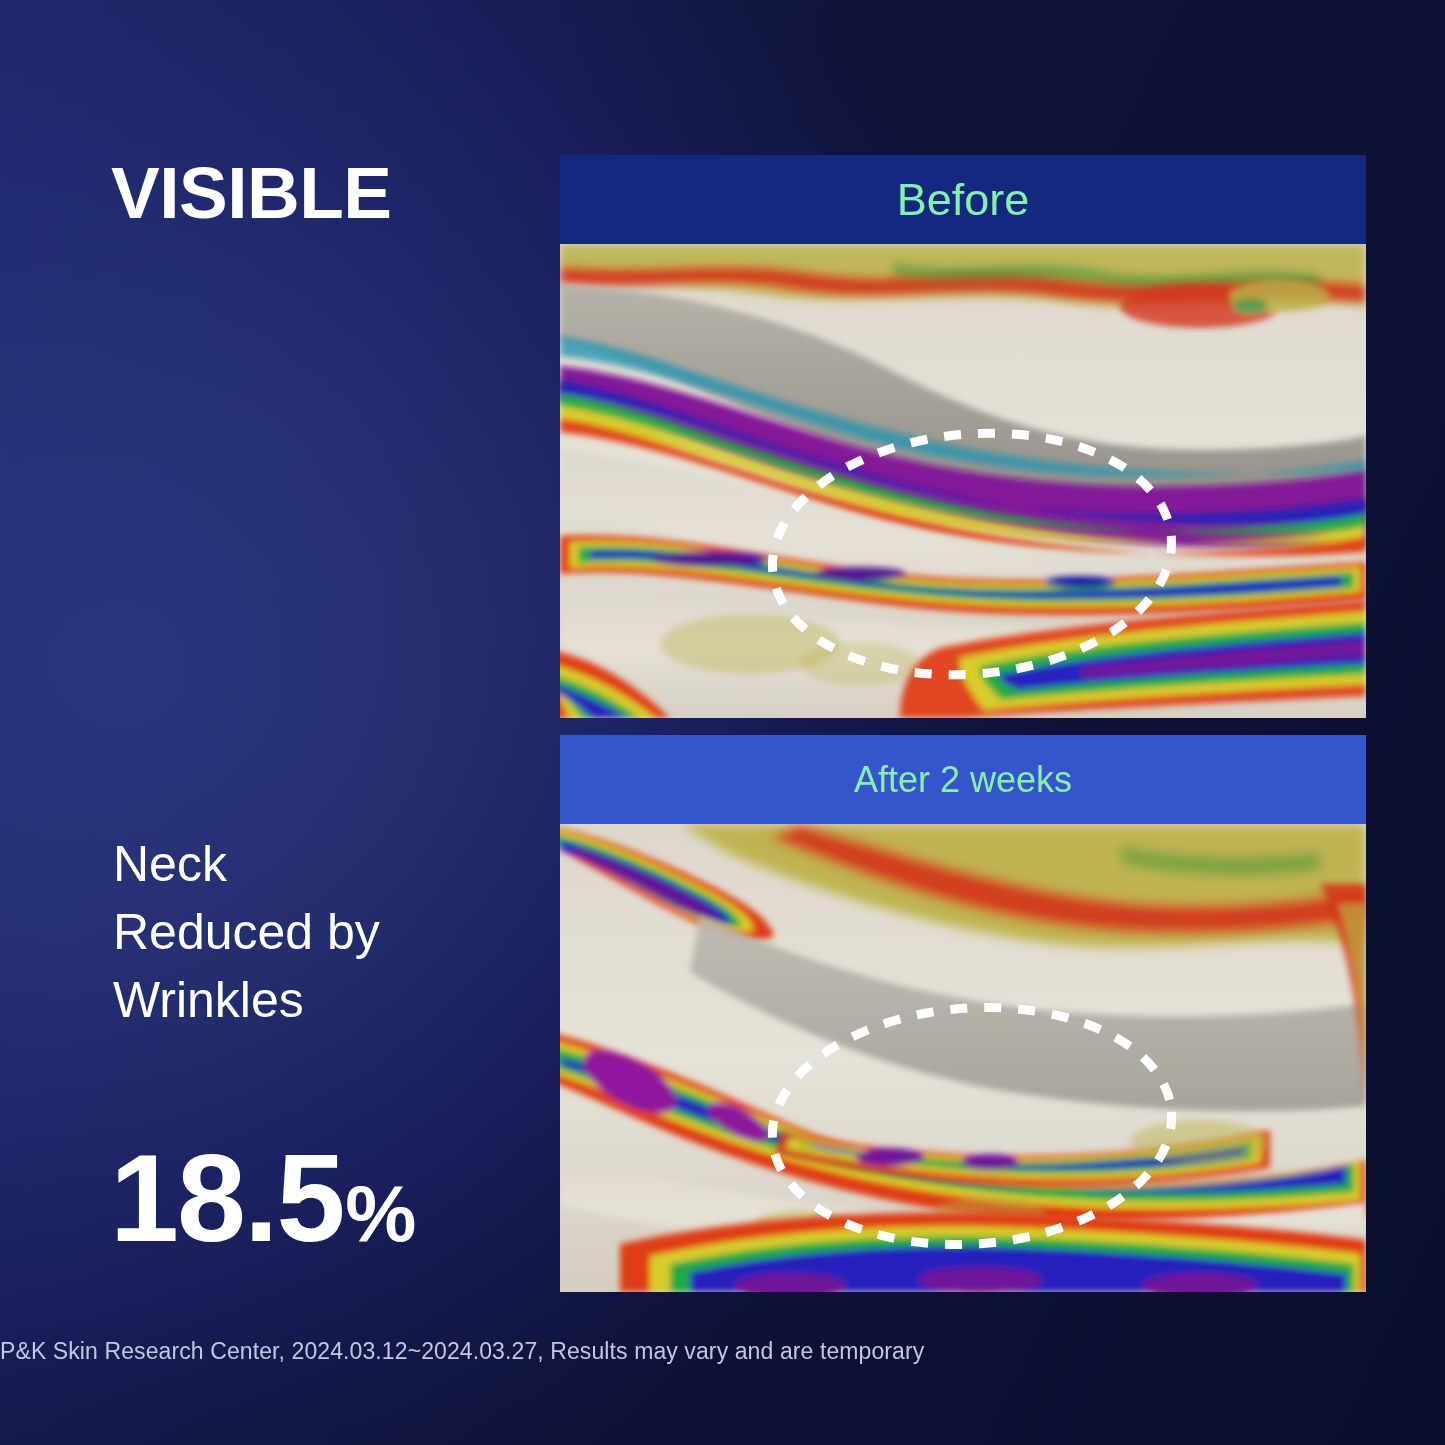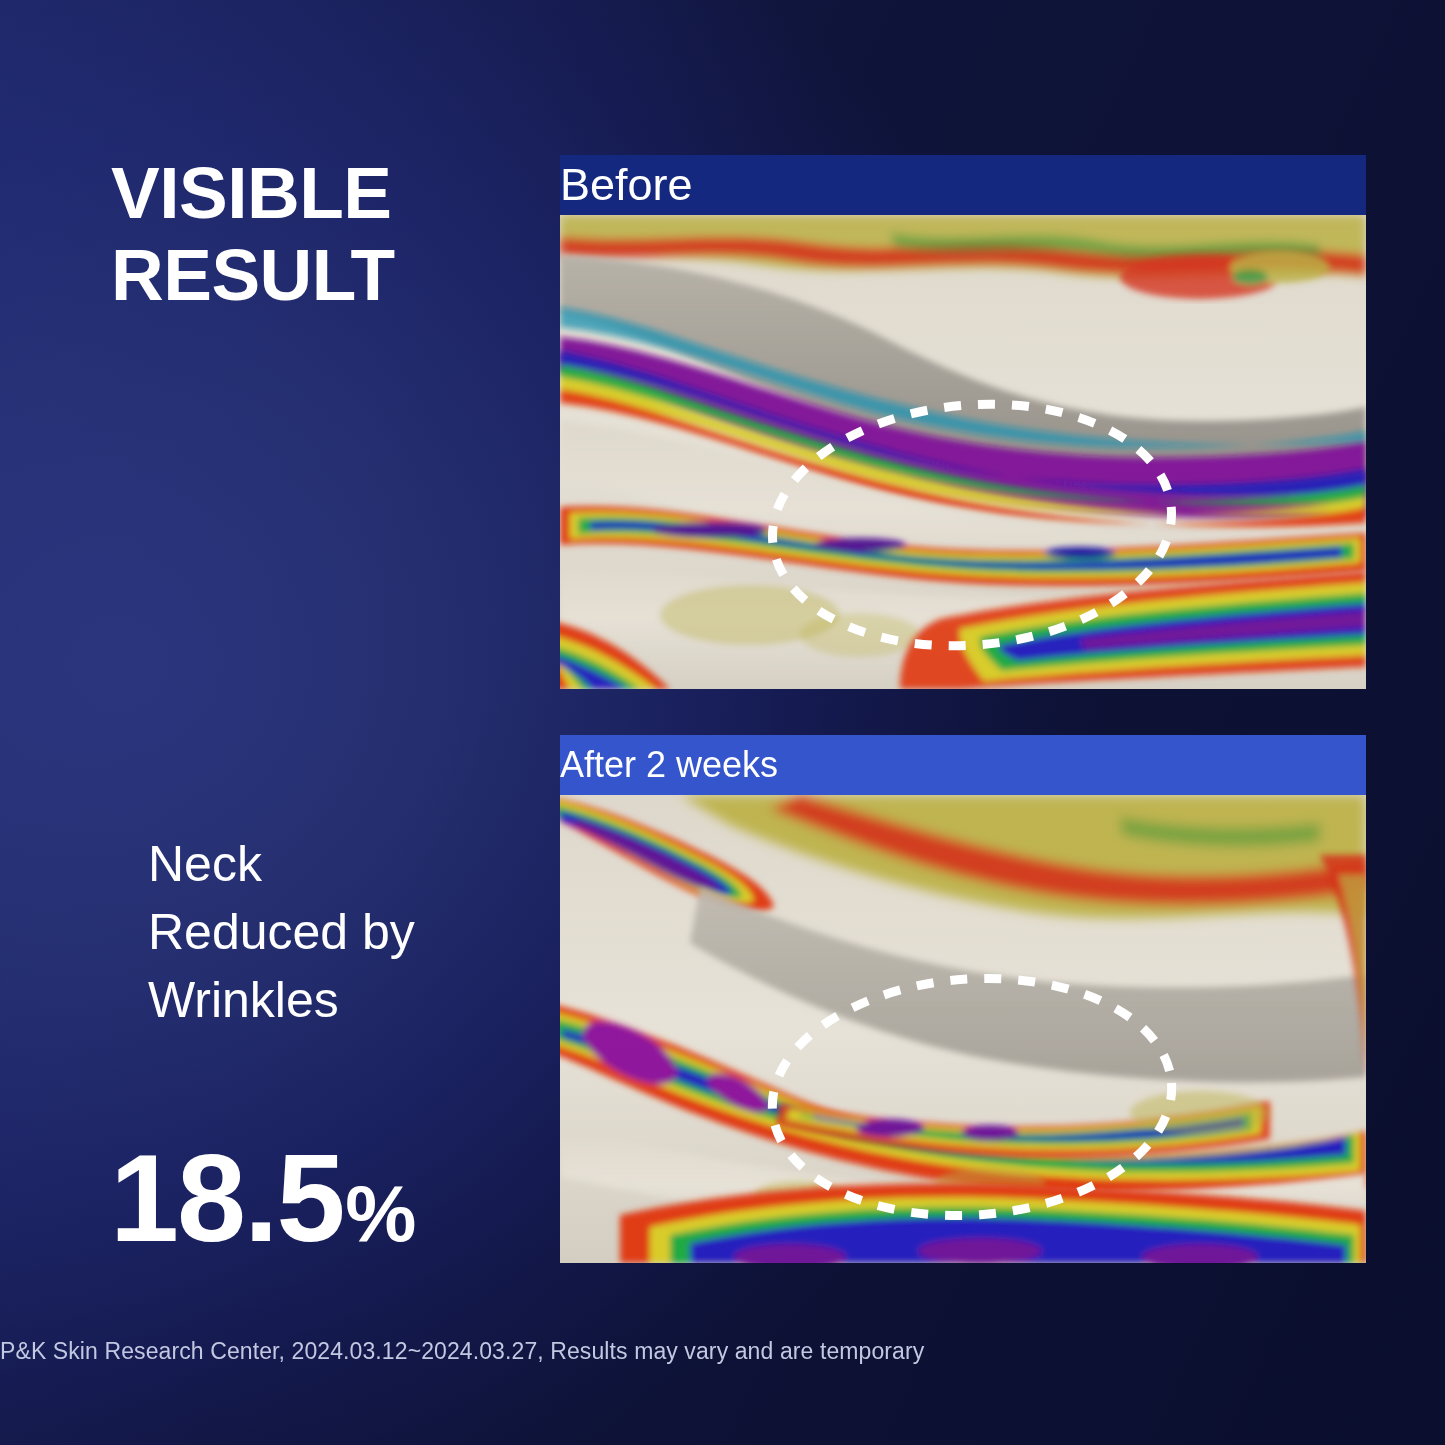--- a/index.html
+++ b/index.html
@@ -45,21 +45,20 @@
   .claim {
     position: absolute;
     left: 113px;
     top: 830px;
     width: 430px;
     color: #ffffff;
     font-size: 50px;
     line-height: 1.36;
     font-weight: 400;
     z-index: 3;
-    margin-left: 35px;
   }
   .claim span { display: block; }
 
   .stat {
     position: absolute;
     left: 110px;
     top: 1136px;
     color: #ffffff;
     font-weight: 700;
     font-size: 124px;
@@ -91,24 +90,25 @@
   .panel {
     position: absolute;
     left: 560px;
     width: 806px;
     z-index: 2;
   }
   #panel-before { top: 155px; }
   #panel-after  { top: 735px; }
 
   .panel-header {
-    height: 60px;
+    height: 89px;
     display: flex;
     align-items: center;
-    color: #ffffff;
+    justify-content: center;
+    color: #86efac;
   }
   #header-before {
     background: #13287e;
     font-size: 45px;
     font-weight: 400;
   }
   #header-after {
     background: #3455cc;
     font-size: 36px;
     font-weight: 400;
@@ -131,21 +131,20 @@
     pointer-events: none;
   }
 </style>
 </head>
 <body>
 
 <div id="page">
 
   <div class="headline">
     <span class="l1">VISIBLE</span>
-    <span class="l2">RESULT</span>
   </div>
 
   <div class="claim">
     <span>Neck</span>
     <span>Reduced by</span>
     <span>Wrinkles</span>
   </div>
 
   <div class="stat">
     <span>18.5</span>

